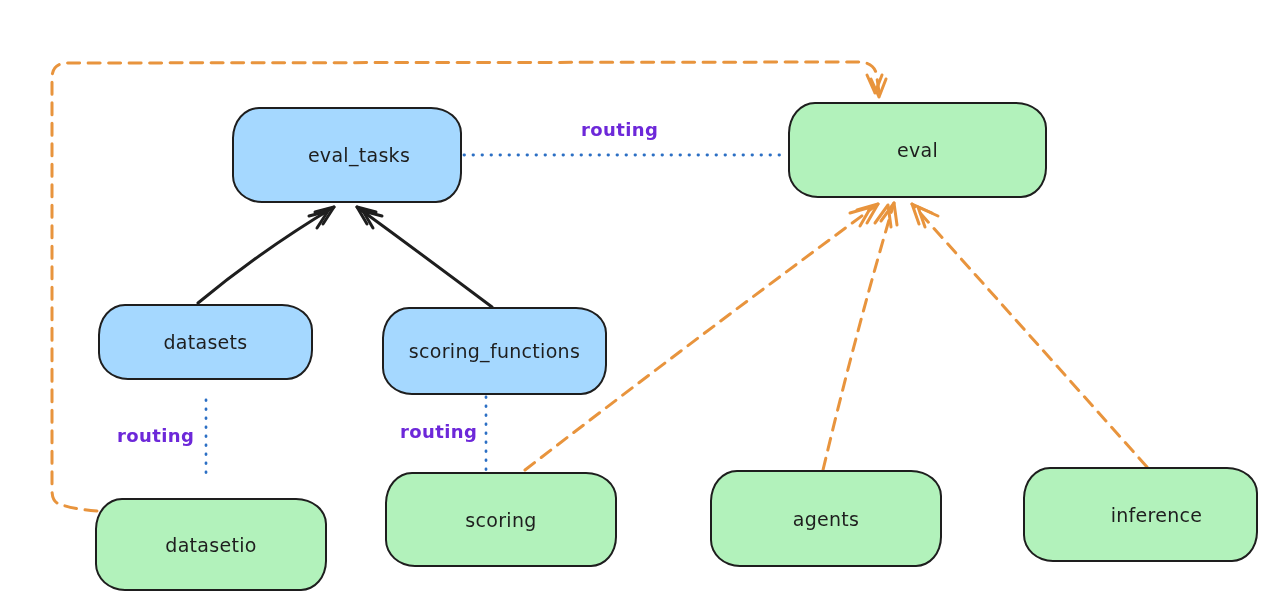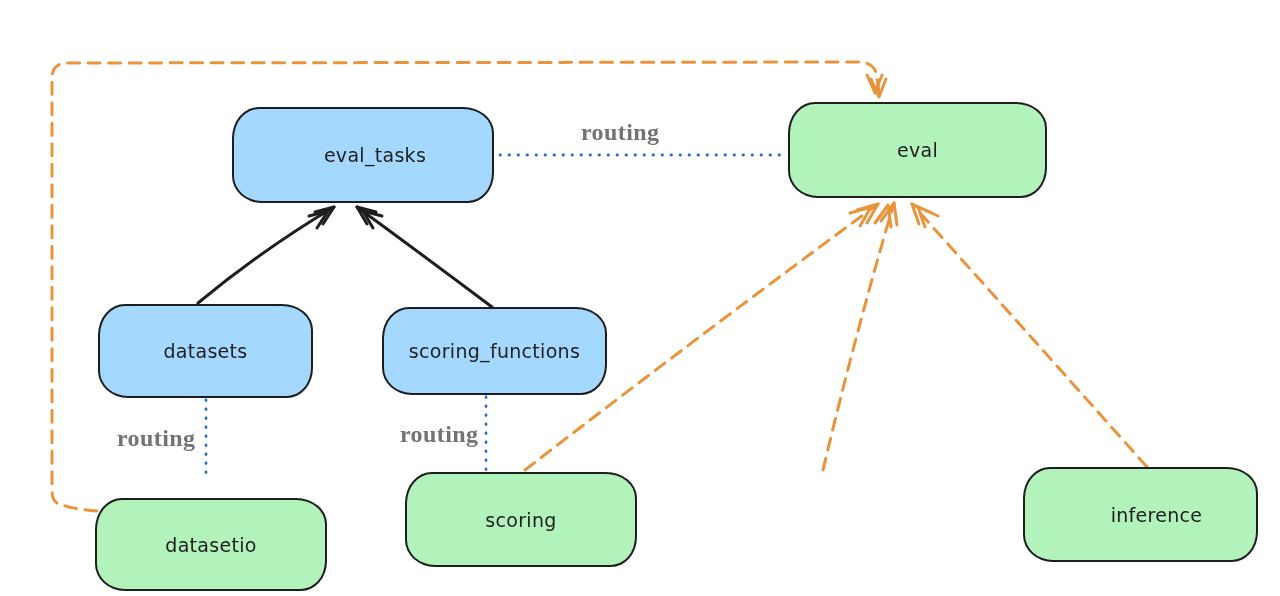--- a/index.html
+++ b/index.html
@@ -28,26 +28,25 @@
     font-size: 19px;
     letter-spacing: 0.3px;
     box-sizing: border-box;
     border-radius: 27px 31px 26px 30px / 31px 26px 30px 27px;
   }
   .node.blue  { background: #a5d8ff; }
   .node.green { background: #b2f2bb; }
   .edge-label {
     position: absolute;
     z-index: 3;
-    color: #737373;
-    font-size: 24px;
+    color: #6d28d9;
+    font-size: 18px;
     font-weight: 600;
     letter-spacing: 0.4px;
     white-space: nowrap;
-    font-family: Liberation Serif, serif;
   }
   .line        { fill: none; stroke-linecap: round; stroke-linejoin: round; }
   .black-line  { stroke: #1e1e1e; stroke-width: 3; }
   .blue-dots   { stroke: #2b6fc4; stroke-width: 2.8; stroke-dasharray: 0.5 8.5; }
   .orange-dash { stroke: #e8943d; stroke-width: 3; stroke-dasharray: 12 8.5; }
   .head        { fill: none; stroke-linecap: round; stroke-linejoin: round; }
   .black-head  { stroke: #1e1e1e; stroke-width: 3; }
   .black-head2 { stroke: #1e1e1e; stroke-width: 2; }
   .orange-head { stroke: #e8943d; stroke-width: 3; }
   .orange-head2{ stroke: #e8943d; stroke-width: 2; }
@@ -95,44 +94,47 @@
       <path id="headAgents" class="head orange-head" d="M894 203 L881 221 M894 203 L897 225"></path>
       <use href="#headAgents" class="head orange-head2" transform="translate(-6,2)"></use>
     </g>
     <g>
       <path class="line orange-dash" d="M1147 467 Q1025 330 912 204"></path>
       <path id="headInference" class="head orange-head" d="M912 204 L919 224 M912 204 L932 213"></path>
       <use href="#headInference" class="head orange-head2" transform="translate(6,3)"></use>
     </g>
   </svg>
 
-  <div class="node blue" style="left:232px; top:107px; width:262px; height:96px;padding-left:24px;">
+  <div class="node blue" style="left:232px; top:107px; width:230px; height:96px;padding-left:24px;">
     <span>eval_tasks</span>
   </div>
 
   <div class="node green" style="left:788px; top:102px; width:259px; height:96px;">
     <span>eval</span>
   </div>
 
-  <div class="node blue" style="left:98px; top:304px; width:215px; height:94px;">
+  <div class="node blue" style="left:98px; top:304px; width:215px; height:76px;">
     <span>datasets</span>
   </div>
 
   <div class="node blue" style="left:382px; top:307px; width:225px; height:88px;align-items:center;">
     <span>scoring_functions</span>
   </div>
 
   <div class="node green" style="left:95px; top:498px; width:232px; height:93px;">
     <span>datasetio</span>
   </div>
 
-  <div class="node green" style="left:385px; top:472px; width:232px; height:95px;margin-left:20px;">
+  <div class="node green" style="left:385px; top:472px; width:232px; height:95px;">
     <span>scoring</span>
   </div>
 
+  <div class="node green" style="left:710px; top:470px; width:232px; height:97px;">
+    <span>agents</span>
+  </div>
 
   <div class="node green" style="left:1023px; top:467px; width:235px; height:95px;padding-left:32px;">
     <span>inference</span>
   </div>
 
   <div class="edge-label" style="left:581px; top:119px;">routing</div>
 
   <div class="edge-label" style="left:117px; top:425px;">routing</div>
 
   <div class="edge-label" style="left:400px; top:421px;">routing</div>

